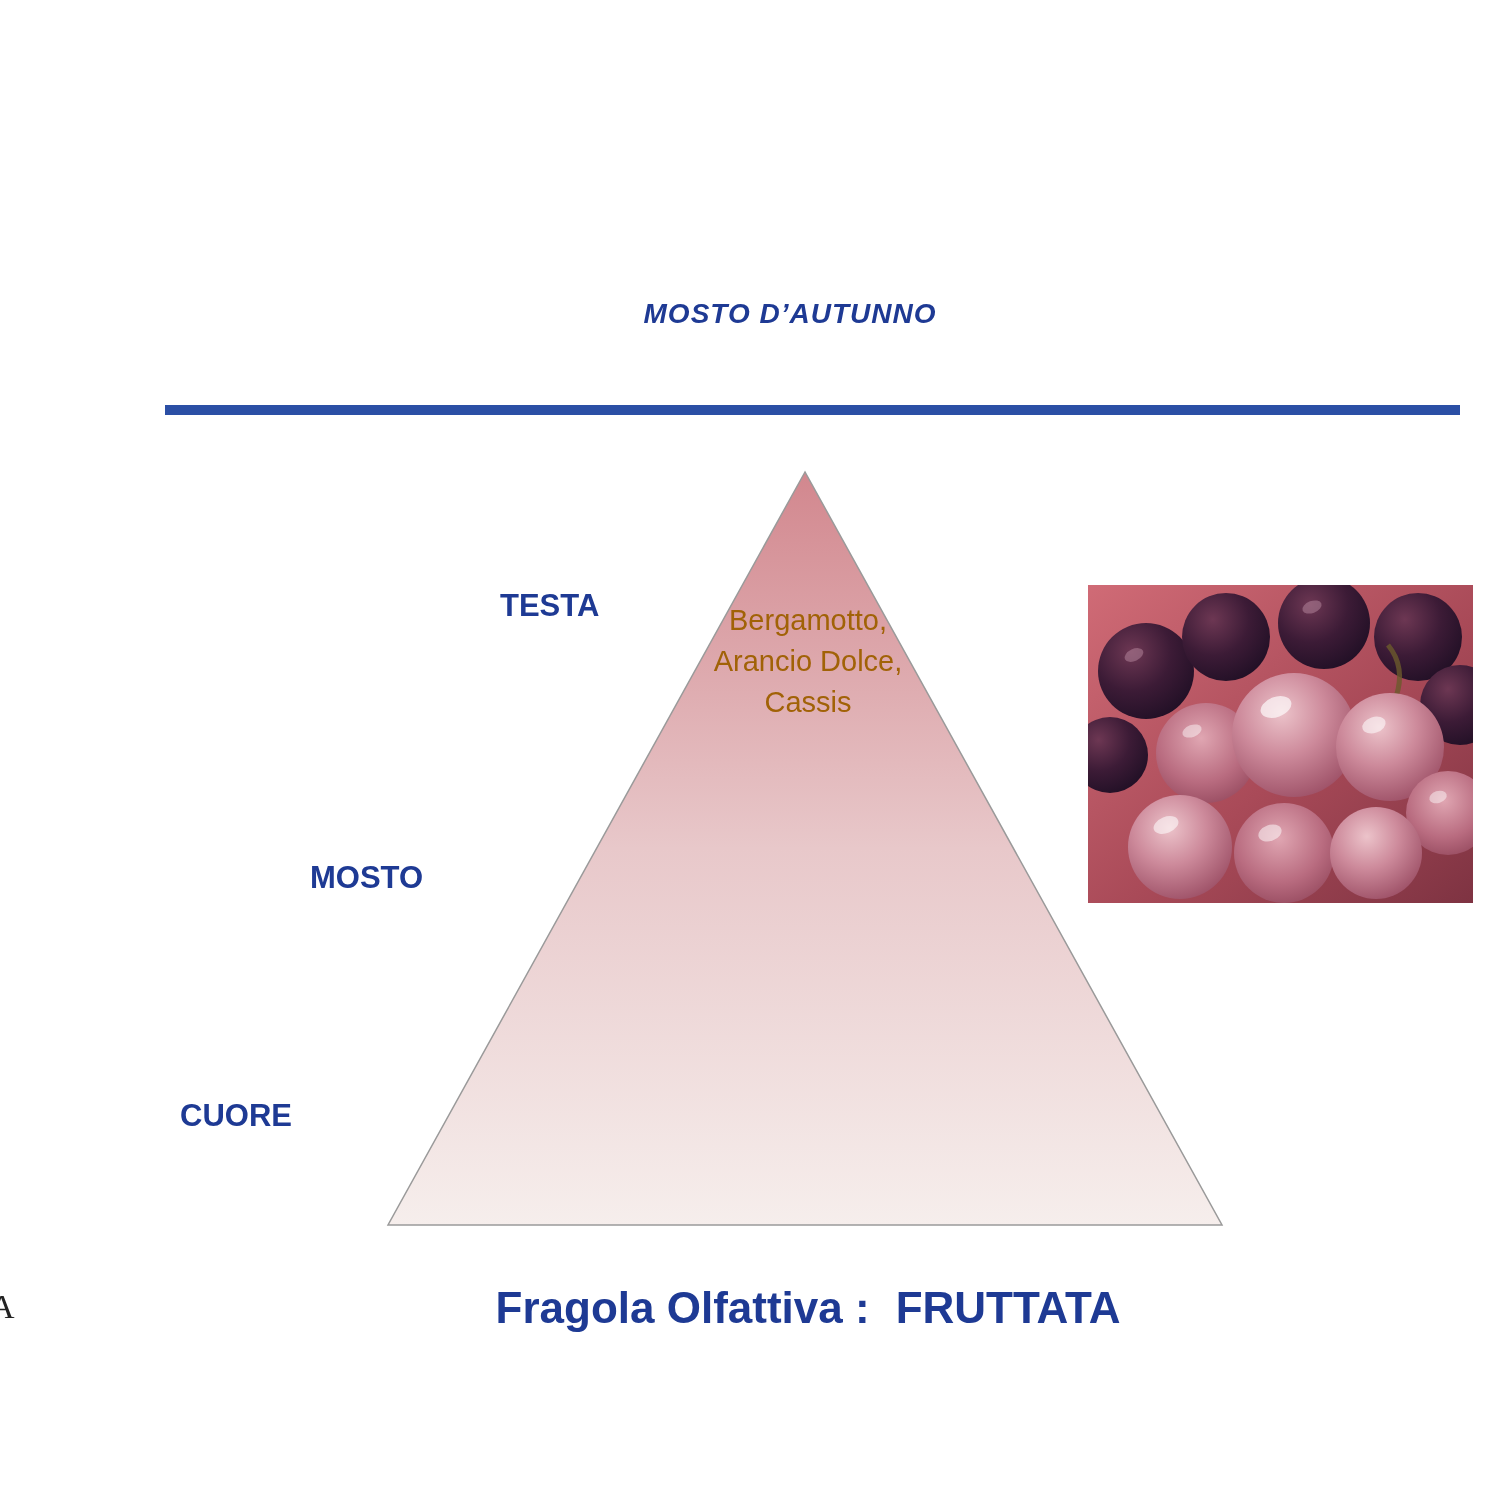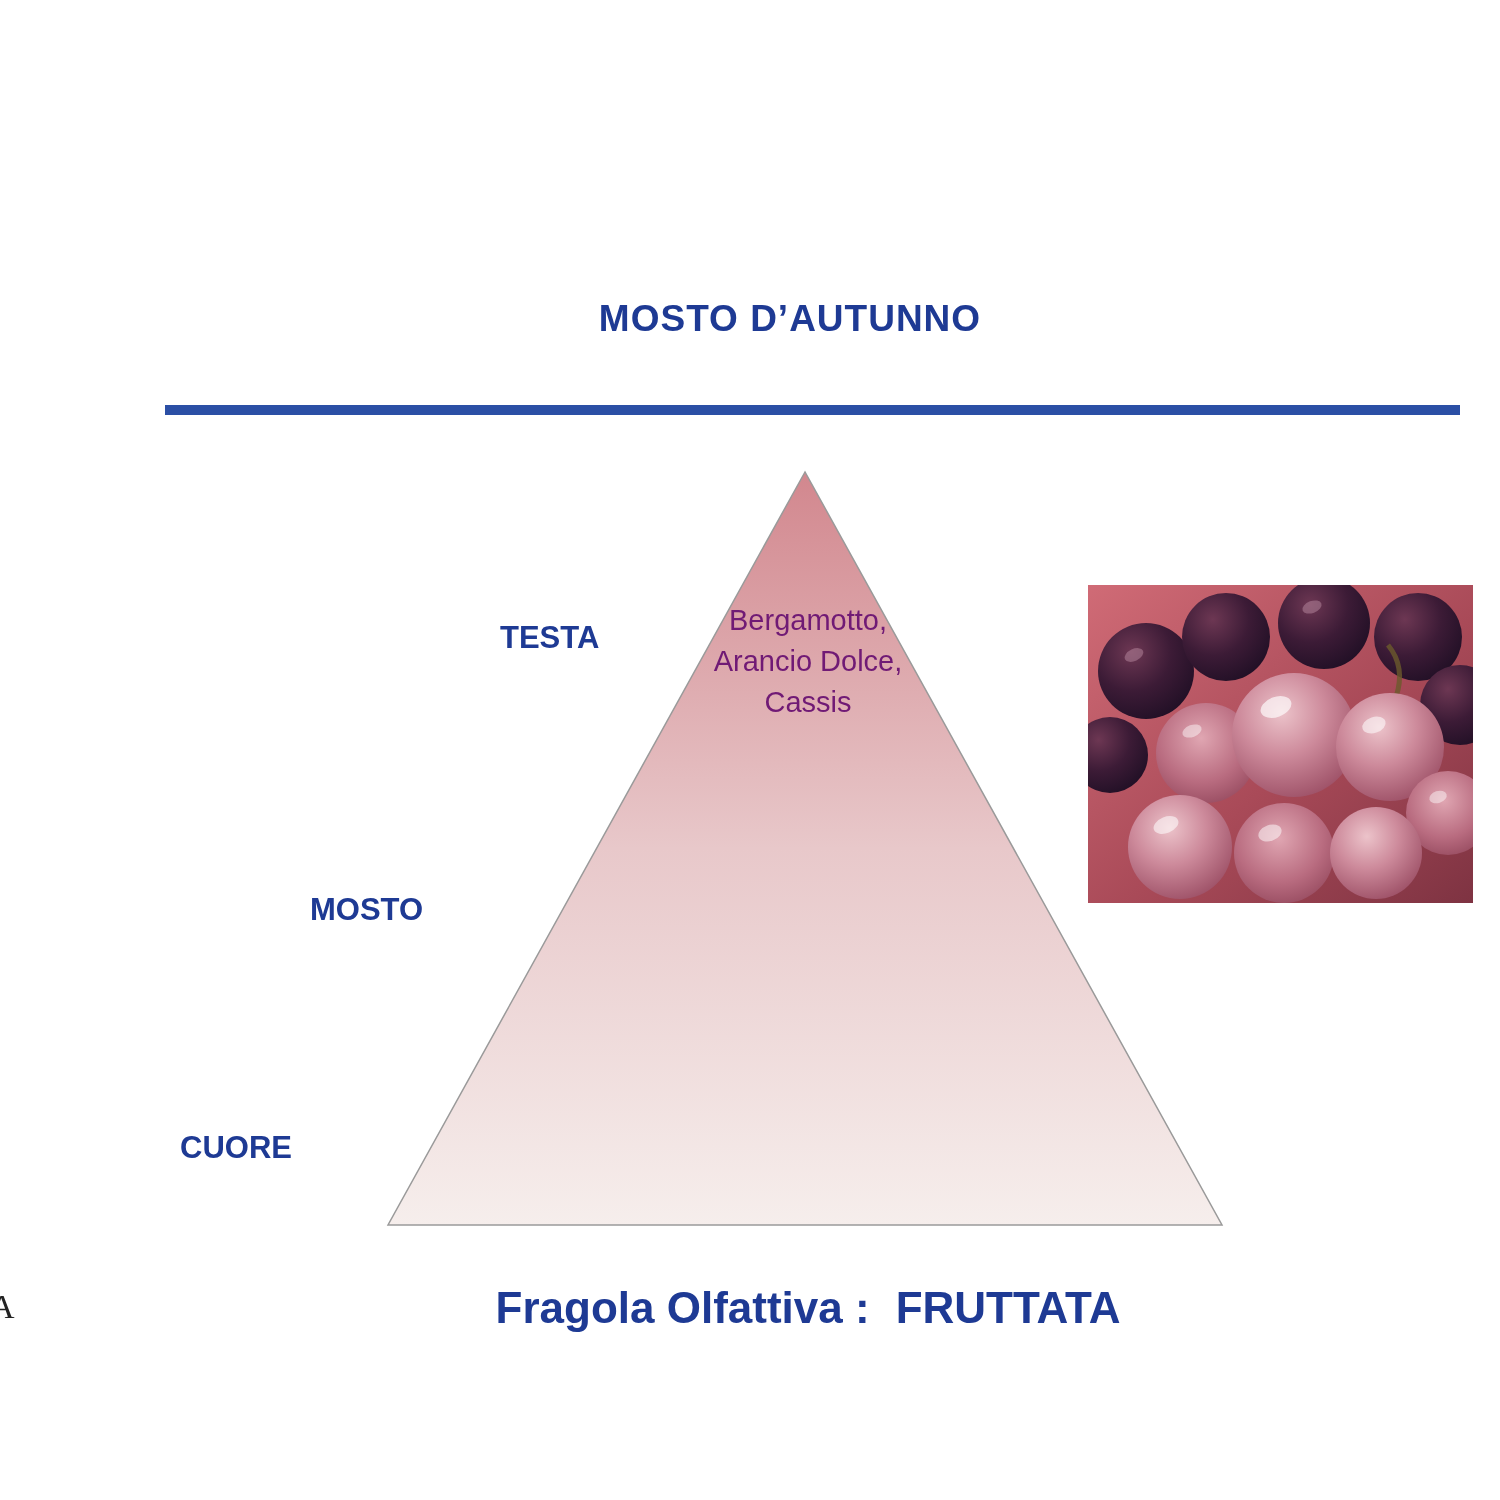--- a/index.html
+++ b/index.html
@@ -10,25 +10,26 @@
     width: 1500px;
     height: 1500px;
     background: #ffffff;
     overflow: hidden;
   }
   .title {
     position: absolute;
     left: 790px;
     top: 298px;
     transform: translateX(-50%);
-    font-size: 37px;
+    font-size: 28px;
     font-weight: bold;
     color: #1e3a94;
     letter-spacing: 1px;
     white-space: nowrap;
+    font-style: italic;
   }
   .rule {
     position: absolute;
     left: 165px;
     top: 405px;
     width: 1295px;
     height: 10px;
     background: #2b4fa5;
   }
   .pyramid-wrap {
@@ -37,34 +38,33 @@
     top: 468px;
     width: 850px;
     height: 762px;
   }
   .level-label {
     position: absolute;
     font-size: 31px;
     font-weight: bold;
     color: #1e3a94;
     white-space: nowrap;
-    margin-top: 32px;
   }
   .label-testa { left: 500px; top: 588px; }
   .label-cuore { left: 310px; top: 860px; }
   .label-fondo { left: 180px; top: 1098px; }
   .notes {
     position: absolute;
     left: 808px;
     transform: translateX(-50%);
     width: 460px;
     text-align: center;
     font-size: 29px;
     line-height: 1.42;
-    color: #701a75;
+    color: #a16207;
     white-space: pre-line;
   }
   .notes-testa { top: 600px; }
   .notes-cuore { top: 810px; }
   .notes-fondo { top: 1118px; }
   .grapes {
     position: absolute;
     left: 1088px;
     top: 585px;
     width: 385px;

